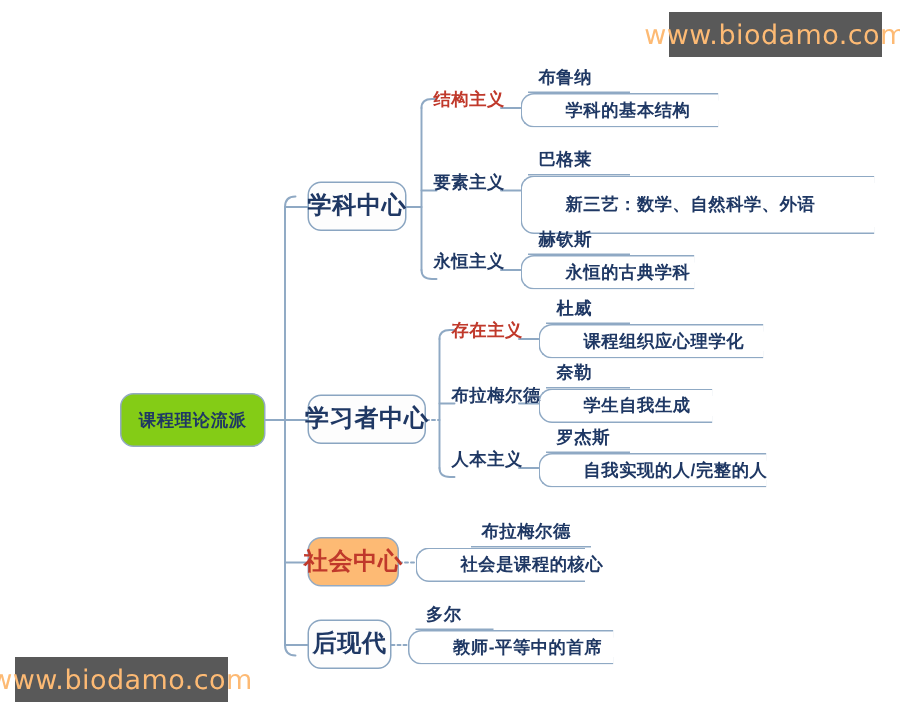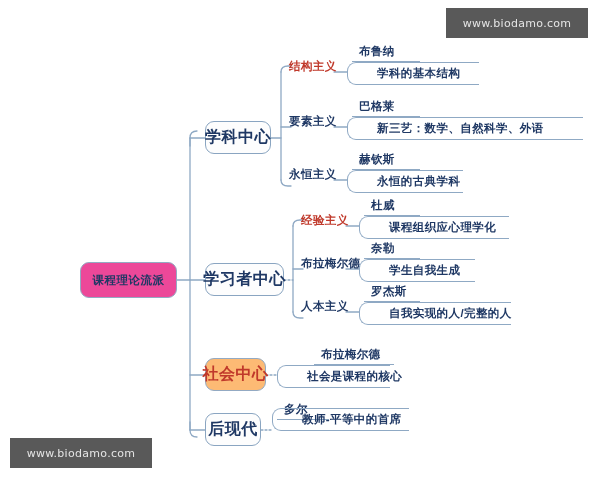--- a/index.html
+++ b/index.html
@@ -38,21 +38,21 @@
     border: 1.3px solid #8fa9c4;
     border-radius: 9px;
     background: #fffdf6;
     font-weight: bold;
     white-space: nowrap;
     letter-spacing: 0.5px;
   }
   .node.root {
     color: #1f3864;
     font-size: 11.5px;
-    background: #ec4899;
+    background: #84cc16;
     border-color: #93aac3;
   }
   .node.branch {
     color: #1f3864;
     font-size: 16px;
     background: #fdfdfd;
     border-color: #8aa5c1;
   }
   .node.branch.accent {
     color: #c0392b;
@@ -97,22 +97,22 @@
     border-bottom: 1.3px solid #8fa9c4;
     border-top-left-radius: 9px;
     border-bottom-left-radius: 9px;
     padding-left: 29px;
   }
 
   
   .watermark {
     position: absolute;
     background: #595959;
-    color: #e5e5e5;
-    font-size: 11px;
+    color: #fdba74;
+    font-size: 18px;
     letter-spacing: 0.3px;
     display: flex;
     align-items: center;
     justify-content: center;
     font-family: "DejaVu Sans", "Liberation Sans", sans-serif;
   }
   #watermark-top { right: 12px; top: 8px; width: 142px; height: 30px; }
   #watermark-bottom { left: 10px; bottom: 12px; width: 142px; height: 30px; }
 </style>
 </head>
@@ -187,40 +187,40 @@
     <span>结构主义</span>
   </div>
   <div class="sublabel" style="left:289px; top:114px;">
     <span>要素主义</span>
   </div>
   <div class="sublabel" style="left:289px; top:167px;">
     <span>永恒主义</span>
   </div>
 
   <div class="sublabel accent" style="left:301px; top:213px;">
-    <span>经验主义</span>
+    <span>存在主义</span>
   </div>
   <div class="sublabel" style="left:301px; top:256px;">
     <span>布拉梅尔德</span>
   </div>
   <div class="sublabel" style="left:301px; top:299px;">
     <span>人本主义</span>
   </div>
 
   <div class="leaf rule" style="left:352px; top:41px; width:68px; height:21px;">
     <span>布鲁纳</span>
   </div>
   <div class="leaf bracket" style="left:347px; top:62px; width:132px; height:23px;">
     <span>学科的基本结构</span>
   </div>
 
   <div class="leaf rule" style="left:352px; top:96px; width:68px; height:21px;">
     <span>巴格莱</span>
   </div>
-  <div class="leaf bracket" style="left:347px; top:117px; width:236px; height:23px;">
+  <div class="leaf bracket" style="left:347px; top:117px; width:236px; height:39px;">
     <span>新三艺：数学、自然科学、外语</span>
   </div>
 
   <div class="leaf rule" style="left:352px; top:149px; width:68px; height:21px;">
     <span>赫钦斯</span>
   </div>
   <div class="leaf bracket" style="left:347px; top:170px; width:116px; height:23px;">
     <span>永恒的古典学科</span>
   </div>
 
@@ -248,21 +248,21 @@
   <div class="leaf rule" style="left:282px; top:344px; width:80px; height:21px;margin-left:32px;">
     <span>布拉梅尔德</span>
   </div>
   <div class="leaf bracket" style="left:277px; top:365px; width:113px; height:23px;">
     <span>社会是课程的核心</span>
   </div>
 
   <div class="leaf rule" style="left:277px; top:399px; width:52px; height:21px;">
     <span>多尔</span>
   </div>
-  <div class="leaf bracket" style="left:272px; top:408px; width:137px; height:23px;">
+  <div class="leaf bracket" style="left:272px; top:420px; width:137px; height:23px;">
     <span>教师-平等中的首席</span>
   </div>
 
   <div class="watermark" id="watermark-top">
     <span>www.biodamo.com</span>
   </div>
   <div class="watermark" id="watermark-bottom">
     <span>www.biodamo.com</span>
   </div>
 

